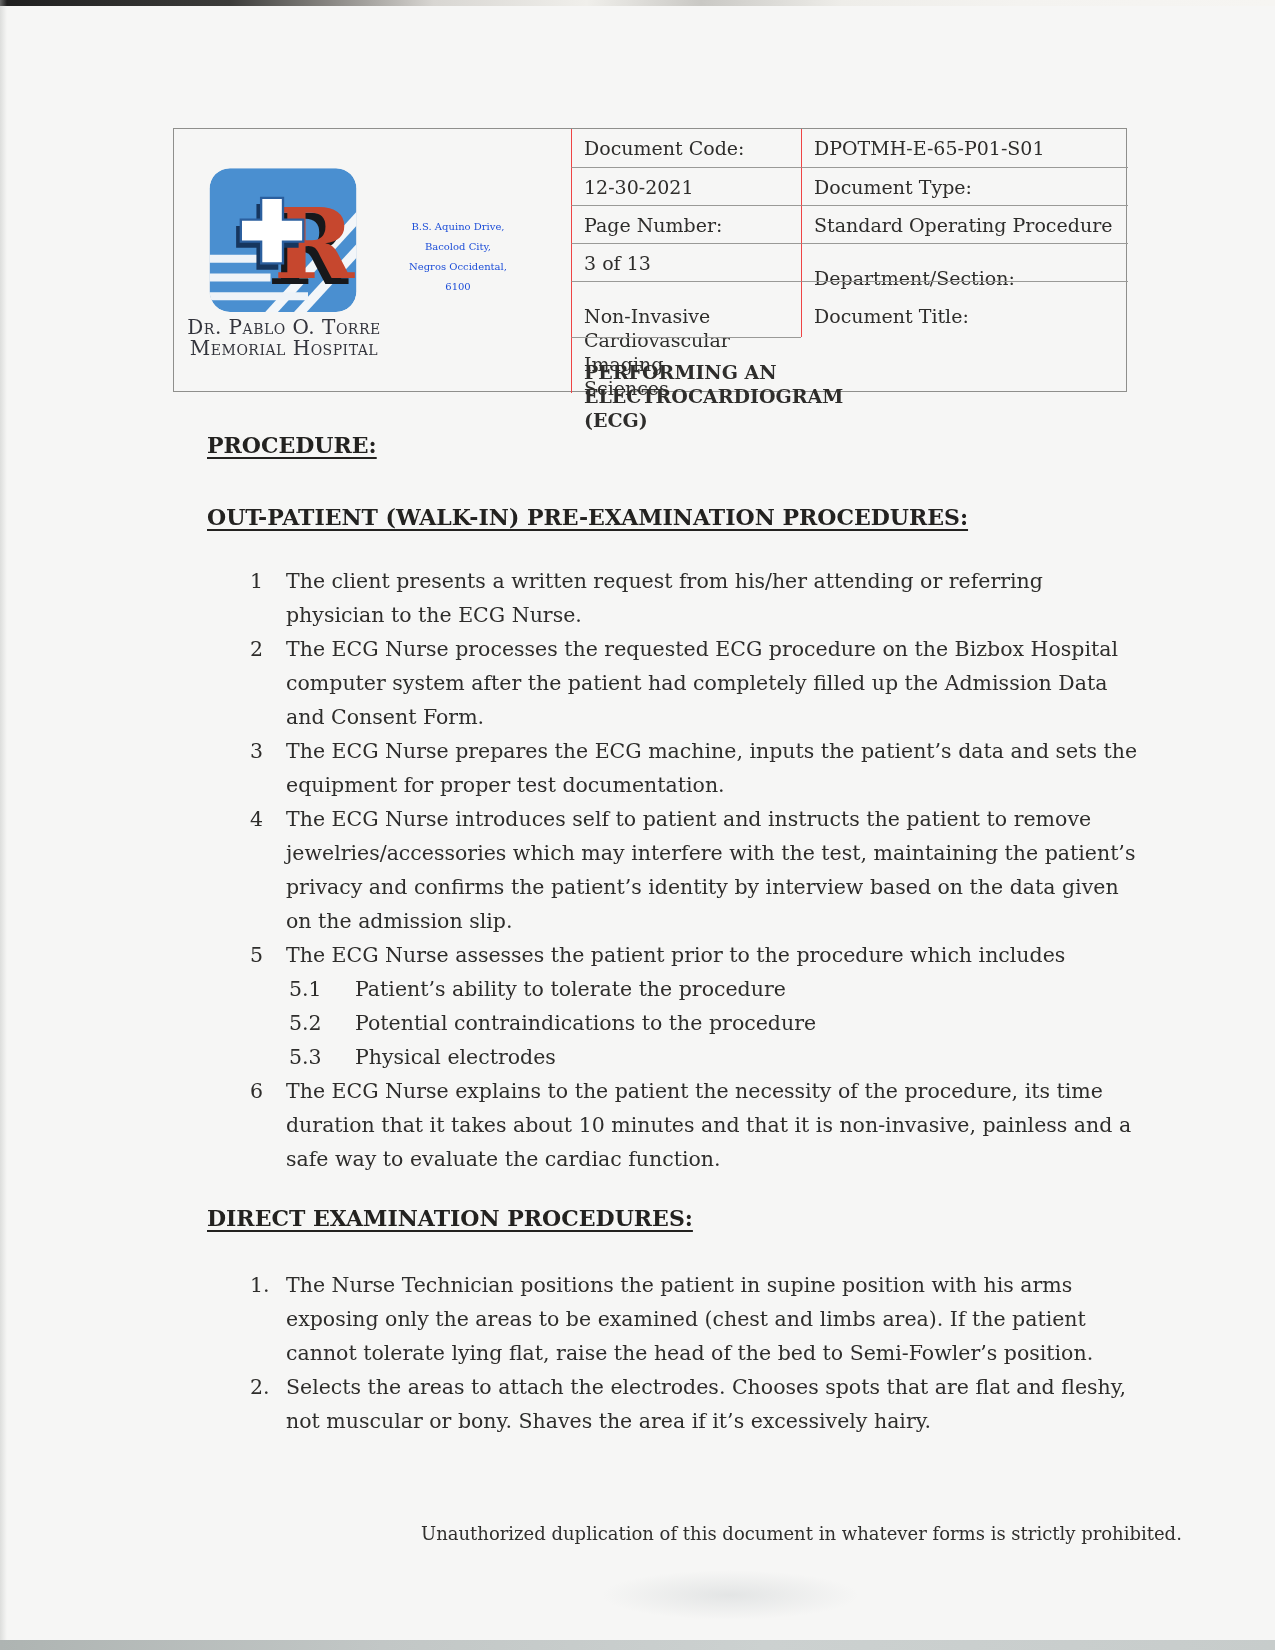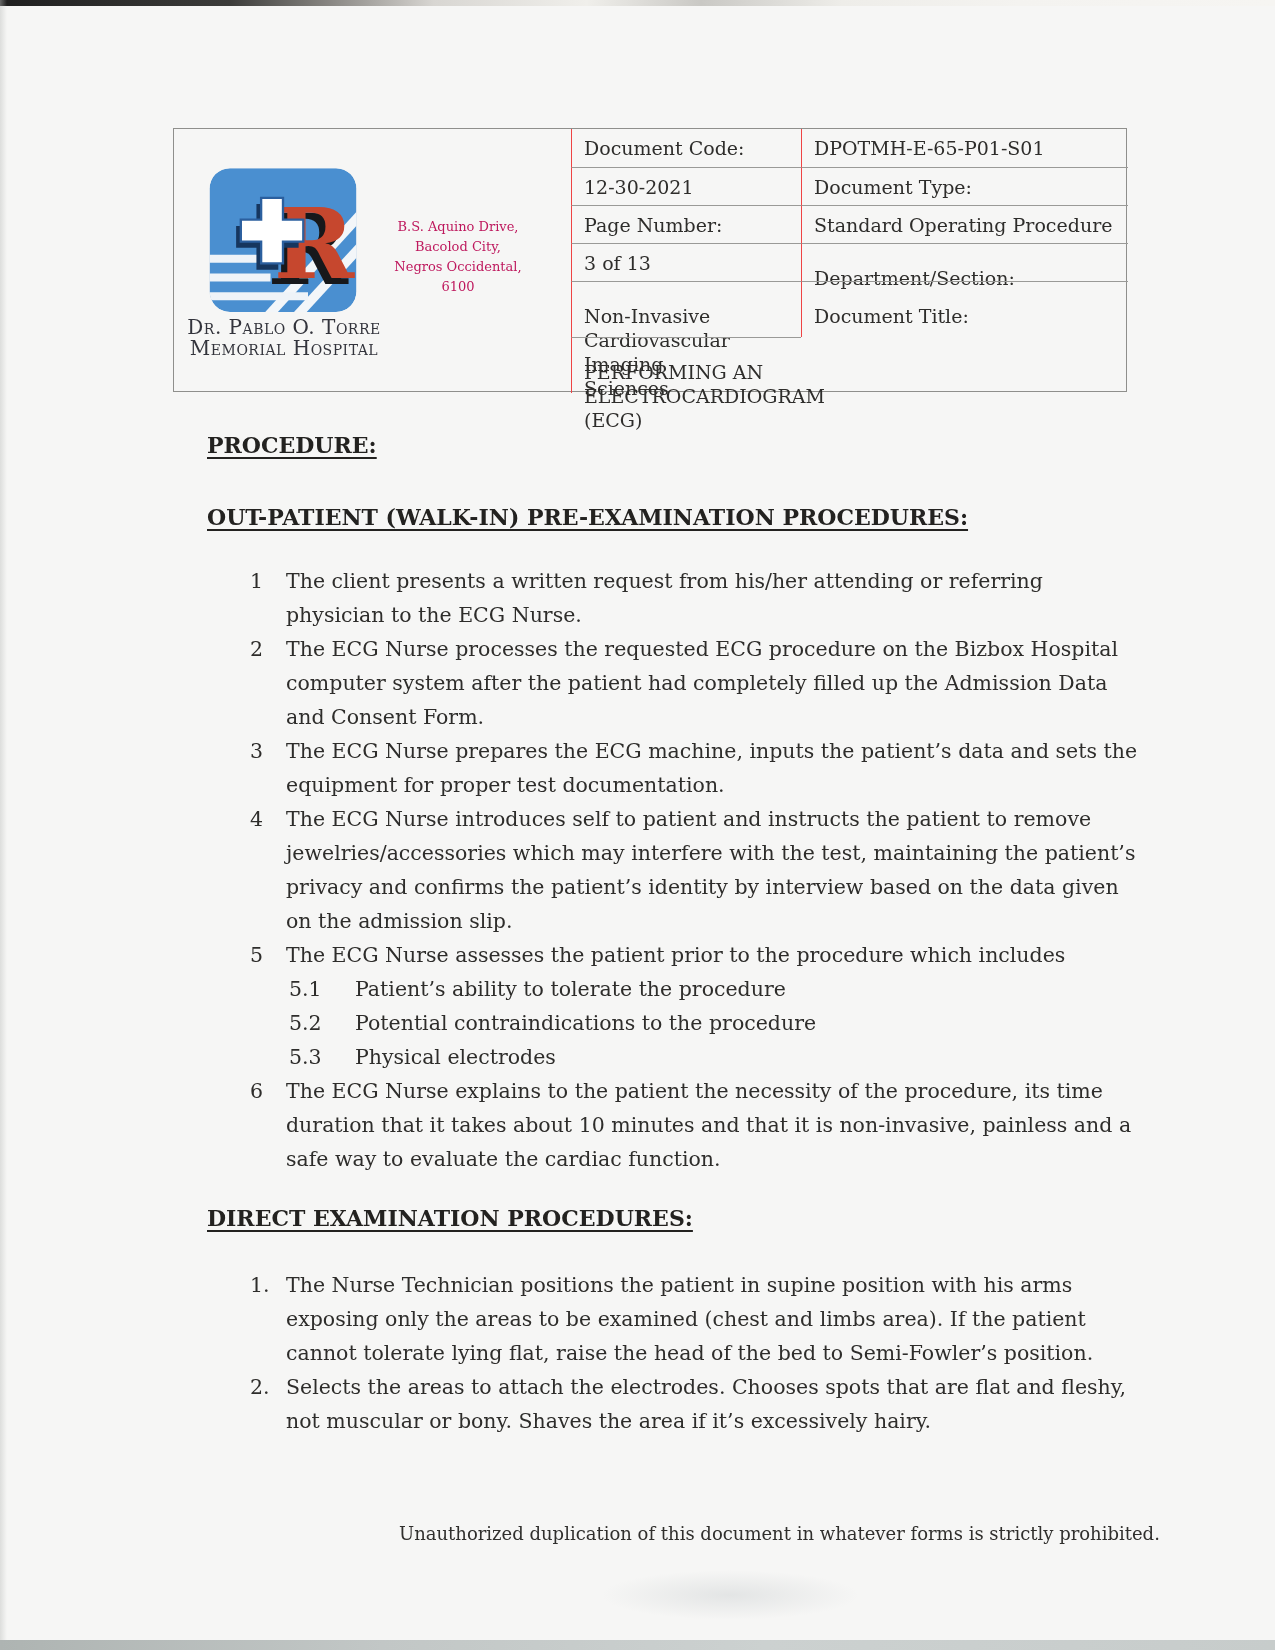--- a/index.html
+++ b/index.html
@@ -25,42 +25,42 @@
     display:grid;grid-template-columns:397px 230px 327px;
     grid-template-rows:38px 38px 38px 38px 56px 56px;
     border:1px solid #8f8f8c;box-sizing:border-box;
     font-size:19px;
   }
   .hdr .cell{border-top:1px solid #9a9a97;border-left:1px solid #ef4444;
     display:flex;align-items:center;padding:0 6px 0 12px;box-sizing:border-box;line-height:24px;}
   .hdr .cell.r1{border-top:none;}
   .hdr .cell.top{align-items:flex-start;padding-top:22px;}
   .hdr .logo-cell{grid-row:1 / span 6;grid-column:1;position:relative;border:none;}
-  .hdr .value.bold{font-weight:normal;}
+  .hdr .value.bold{font-weight:bold;}
   .preline{white-space:pre-line;}
 
   .logo-mark{position:absolute;left:30px;top:36px;}
   .hosp-address{position:absolute;left:210px;top:88px;width:148px;
-    font-size:13px;line-height:20px;text-align:center;color:#be185d;}
+    font-size:10px;line-height:20px;text-align:center;color:#1d4ed8;}
   .hosp-name{position:absolute;left:0px;top:188px;width:220px;text-align:center;
     font-variant:small-caps;font-size:20px;line-height:21px;letter-spacing:.5px;color:#33343c;}
 
   
   .content{position:absolute;left:186px;top:431px;width:938px;margin-left:21px;}
   .proc-title,.section-heading{
     font-size:22px;font-weight:bold;line-height:28px;color:#232220;
     text-decoration:underline;text-decoration-thickness:2px;text-underline-offset:4px;
   }
   .proc-title{margin:0 0 44px 0;}
   .section-heading{margin:0 0 33px 0;}
   .section-heading.later{margin-top:28px;margin-bottom:36px;}
   .olist{margin-left:43px;font-size:20.5px;line-height:34px;}
   .oitem{display:grid;grid-template-columns:36px 1fr;}
   .subitem{display:grid;grid-template-columns:66px 1fr;margin-left:3px;}
-  .footer{position:absolute;left:399px;top:1523px;font-size:18px;color:#302f2d;}
+  .footer{position:absolute;left:421px;top:1523px;font-size:18px;color:#302f2d;}
 </style>
 </head>
 <body>
 
 <div class="sheet">
   <div class="scan-top"></div>
   <div class="scan-left"></div>
   <div class="smudge"></div>
   <div class="scan-bottom"></div>
 

